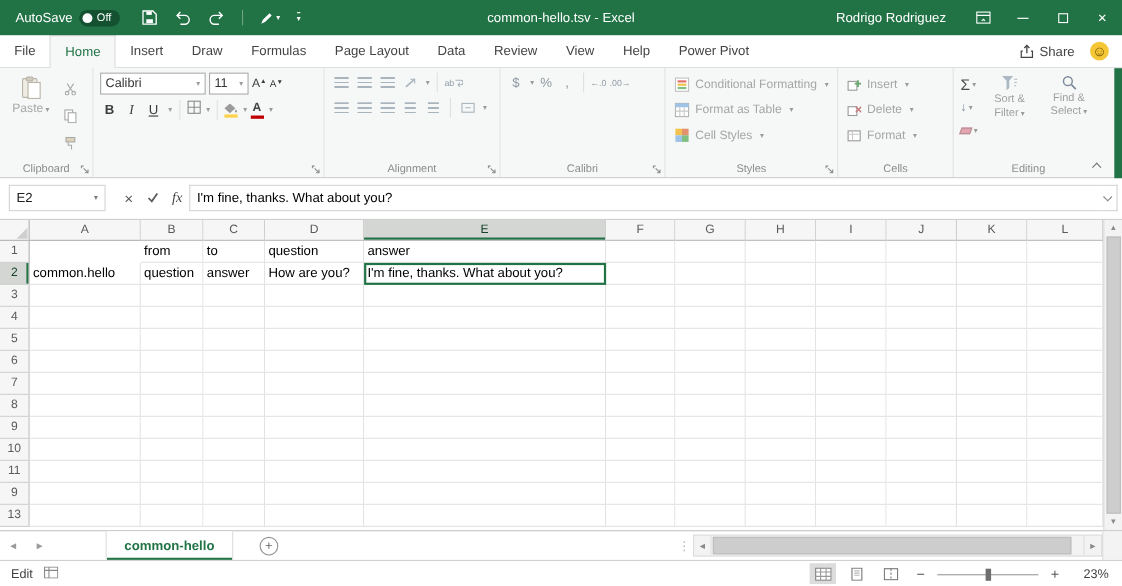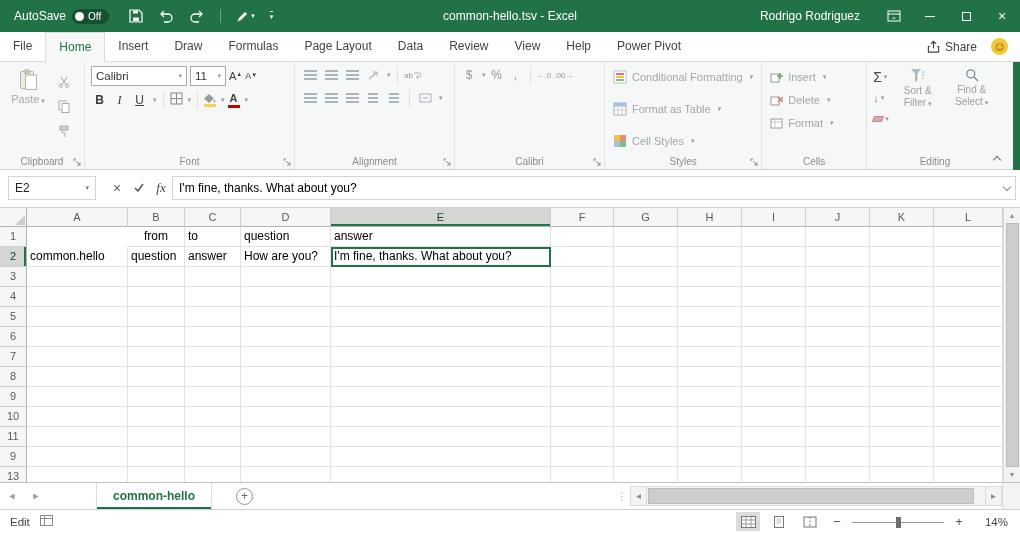--- a/index.html
+++ b/index.html
@@ -291,21 +291,20 @@
               <span class="glyph">A</span>
               <span class="cbar red"></span>
             </span>
             <span class="dd">▾</span>
         </div>
       </div>
       <span class="launcher"><svg width="8" height="8" viewBox="0 0 8 8">
             <path d="M1 3V1h2" stroke="#8a8a8a" fill="none"></path>
             <path d="M3 3l4 4M7 4.2V7H4.2" stroke="#8a8a8a" fill="none"></path>
           </svg></span>
-      <div class="glabel">Font</div>
     </div>
 
     <div class="rgroup" style="flex:0 0 160px">
       <div class="gcol" style="width:100%">
         <div class="grow">
           <span class="al-ic">
               <span class="lines"></span>
             </span>
           <span class="al-ic">
               <span class="lines"></span>
@@ -375,21 +374,21 @@
         </div>
       </div>
       <span class="launcher"><svg width="8" height="8" viewBox="0 0 8 8">
             <path d="M1 3V1h2" stroke="#8a8a8a" fill="none"></path>
             <path d="M3 3l4 4M7 4.2V7H4.2" stroke="#8a8a8a" fill="none"></path>
           </svg></span>
       <div class="glabel">Calibri</div>
     </div>
 
     <div class="rgroup" style="flex:0 0 150px">
-      <div class="gcol" style="gap:10px;width:100%">
+      <div class="gcol" style="gap:1px;width:100%">
         <div class="style-row">
           <svg width="14" height="14" viewBox="0 0 14 14">
               <rect x="1" y="1" width="12" height="12" fill="#fff" stroke="#c0c0c0"></rect>
               <rect x="3" y="3" width="8" height="2" fill="#e2726e"></rect>
               <rect x="3" y="6" width="8" height="2" fill="#f2c24c"></rect>
               <rect x="3" y="9" width="8" height="2" fill="#7fbf7f"></rect>
             </svg>
           <span>Conditional Formatting</span>
             <span class="dd">▾</span>
         </div>
@@ -526,21 +525,21 @@
           <div class="g-colhead" style="width: 64px;">G</div>
           <div class="g-colhead" style="width: 64px;">H</div>
           <div class="g-colhead" style="width: 64px;">I</div>
           <div class="g-colhead" style="width: 64px;">J</div>
           <div class="g-colhead" style="width: 64px;">K</div>
           <div class="g-colhead" style="width: 69px;">L</div>
         </div>
         <div class="g-row">
           <div class="g-rowhead">1</div>
           <div class="g-cell" style="width: 101px; margin-top: 48px;">subjects</div>
-          <div class="g-cell" style="width: 57px; text-align: center;">from</div>
+          <div class="g-cell" style="width: 57px;">from</div>
           <div class="g-cell" style="width: 56px;">to</div>
           <div class="g-cell" style="width: 90px;">question</div>
           <div class="g-cell" style="width: 220px;">answer</div>
           <div class="g-cell" style="width: 63px;"></div>
           <div class="g-cell" style="width: 64px;"></div>
           <div class="g-cell" style="width: 64px;"></div>
           <div class="g-cell" style="width: 64px;"></div>
           <div class="g-cell" style="width: 64px;"></div>
           <div class="g-cell" style="width: 64px;"></div>
           <div class="g-cell" style="width: 69px;"></div>
@@ -776,17 +775,17 @@
             <path d="M7 1v10" stroke="#777" stroke-dasharray="2 1.5"></path>
           </svg>
         </span>
       <span class="zbtn">−</span>
       <div class="zoom-slider">
         <div class="zs-track"></div>
         <div class="zs-notch"></div>
         <div class="zs-thumb"></div>
       </div>
       <span class="zbtn">+</span>
-      <span class="zoom-level">14%</span>
+      <span class="zoom-level">23%</span>
     </div>
   </div>
 
 </div>
 
 </body></html>

